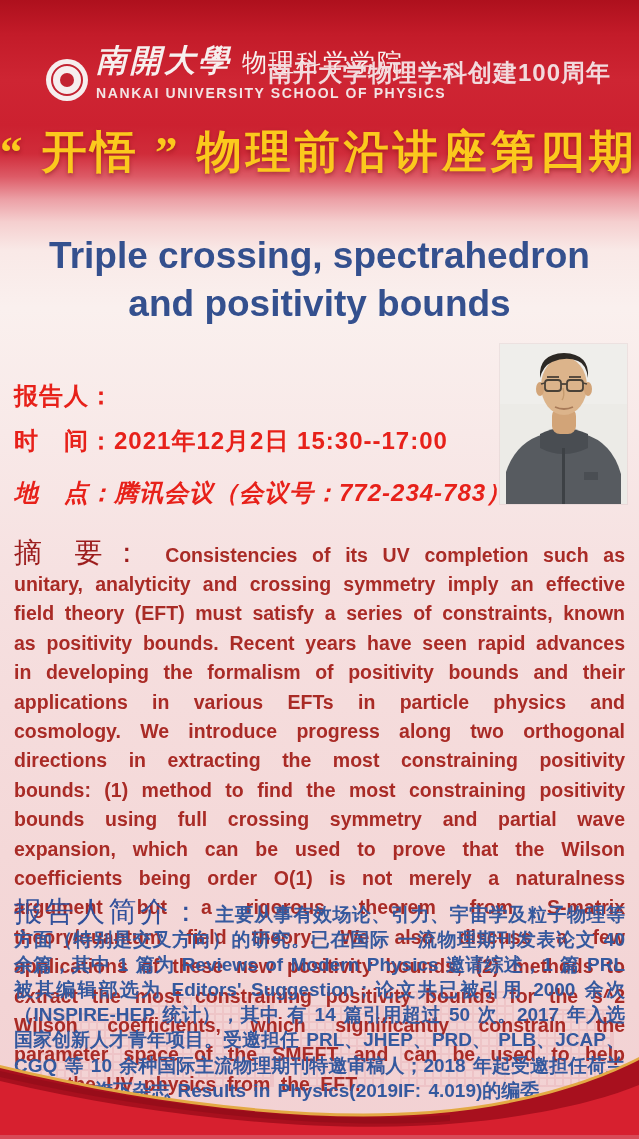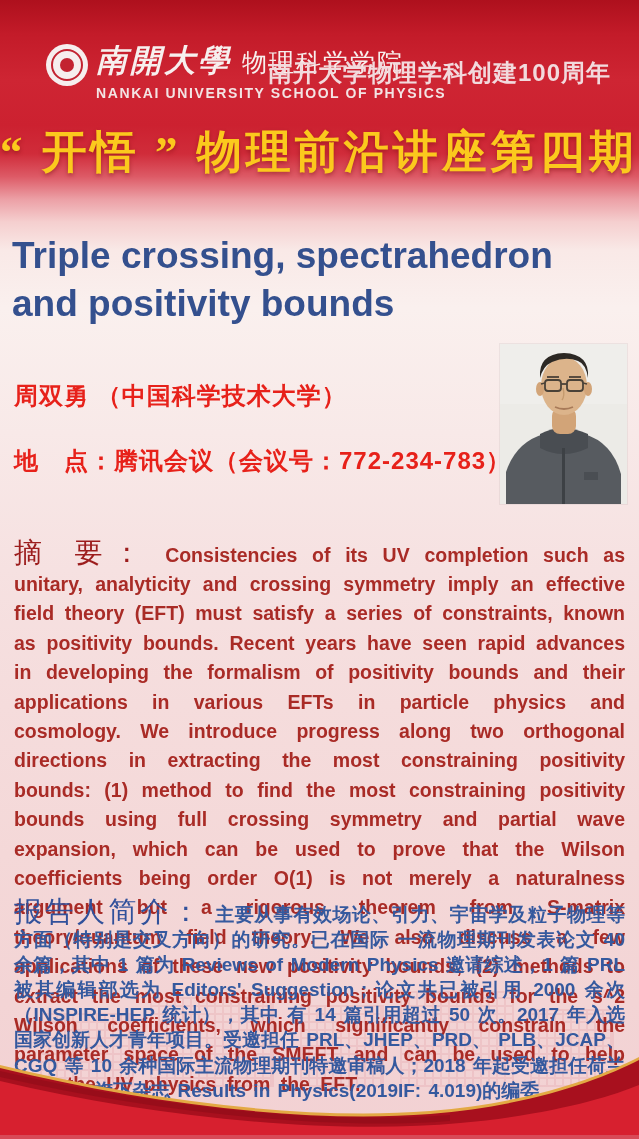--- a/index.html
+++ b/index.html
@@ -10,50 +10,50 @@
     overflow:hidden;
     font-family:"Liberation Sans",sans-serif;
     background:linear-gradient(180deg,
       #ae101d 0%, #c31b29 3%, #ce2533 7%, #cc2130 11%, #d02c3a 13.5%,
       #dd5a66 15.5%, #ecA0a6 17.5%, #f5cfcf 19.5%, #f9e9e7 22%,
       #faf0ee 27%, #f8e9e8 38%, #f6e1e1 50%, #f5dcdc 62%,
       #f4d8d8 75%, #f3d4d5 88%, #f2d1d3 100%);
   }
   
   .header{position:absolute;top:0;left:0;right:0;height:120px;}
-  .brand-row{position:absolute;top:40px;left:46px;display:flex;align-items:flex-start;}
+  .brand-row{position:absolute;top:40px;left:46px;display:flex;align-items:flex-end;}
   .seal{width:42px;height:42px;border-radius:50%;background:#f6eeee;position:relative;flex:0 0 auto;margin-top:4px;}
   .seal-inner{position:absolute;inset:5px;border:2px solid #c32331;border-radius:50%;}
   .seal-core{position:absolute;inset:14px;background:#c32331;border-radius:50%;}
   .brand-text{margin-left:8px;color:#f7efee;}
   .brand-line1{display:flex;align-items:baseline;white-space:nowrap;}
   .calli{font-family:"Liberation Serif",serif;font-style:italic;font-weight:bold;font-size:31px;letter-spacing:3px;margin-right:10px;}
   .school-cn{font-size:25px;font-weight:normal;letter-spacing:2px;}
   .brand-line2{font-size:14px;font-weight:bold;letter-spacing:1.6px;margin-top:3px;color:#f3e4e4;}
   .anniversary{position:absolute;top:57px;right:28px;font-size:24px;font-weight:bold;letter-spacing:1px;color:#f2dadd;}
   
   .series-title{
     position:absolute;top:122px;left:0;right:8px;text-align:center;
     font-size:45px;font-weight:900;letter-spacing:4px;
     color:#fbc91d;
     font-family:"Liberation Serif",serif;
     text-shadow:0 2px 4px rgba(110,10,10,.45);
     white-space:nowrap;
   }
   
   .talk-title{
-    position:absolute;top:232px;left:12px;right:12px;margin:0;text-align:left;
+    position:absolute;top:232px;left:12px;right:12px;margin:0;text-align:center;
     font-size:37px;line-height:48px;font-weight:bold;color:#34508e;
     letter-spacing:0px;
   }
   
   .info{position:absolute;top:380px;left:14px;width:480px;color:#e7211a;}
   .info-line{display:flex;font-size:24px;font-weight:bold;letter-spacing:1px;margin-bottom:13px;white-space:nowrap;font-family:"Liberation Sans",sans-serif;}
   .info-line .lbl{flex:0 0 auto;}
-  .info-line:nth-child(3){margin-top:20px;}
+  .info-line:nth-child(3){margin-top:20px;font-style:italic;}
   
   .photo{position:absolute;top:344px;left:500px;width:127px;height:160px;overflow:hidden;box-shadow:0 0 0 1px rgba(0,0,0,.05);}
   
   .abstract{
     position:absolute;top:518px;left:14px;right:14px;
     color:#a92b26;text-align:justify;
     font-size:19.5px;line-height:29.4px;font-weight:bold;
     word-spacing:5px;z-index:2;
   }
   .abstract-head{
@@ -101,23 +101,25 @@
     </div>
     <div class="anniversary">南开大学物理学科创建100周年</div>
   </div>
 
   <div class="series-title">“ 开悟 ” 物理前沿讲座第四期</div>
 
   <h1 class="talk-title">Triple crossing, spectrahedron and positivity bounds</h1>
 
   <div class="info">
     <div class="info-line">
-      <span class="val">周双勇 （中国科学技术大学）</span>
+      <span class="lbl">报告人：</span>
     </div>
     <div class="info-line">
+      <span class="lbl">时　间：</span>
+      <span class="val">2021年12月2日 15:30--17:00</span>
     </div>
     <div class="info-line">
       <span class="lbl">地　点：</span>
       <span class="val">腾讯会议（会议号：772-234-783）</span>
     </div>
   </div>
 
   <div class="photo">
     <svg width="127" height="160" viewBox="0 0 127 160" xmlns="http://www.w3.org/2000/svg">
       <rect x="0" y="0" width="127" height="160" fill="#ecebe7"></rect>

